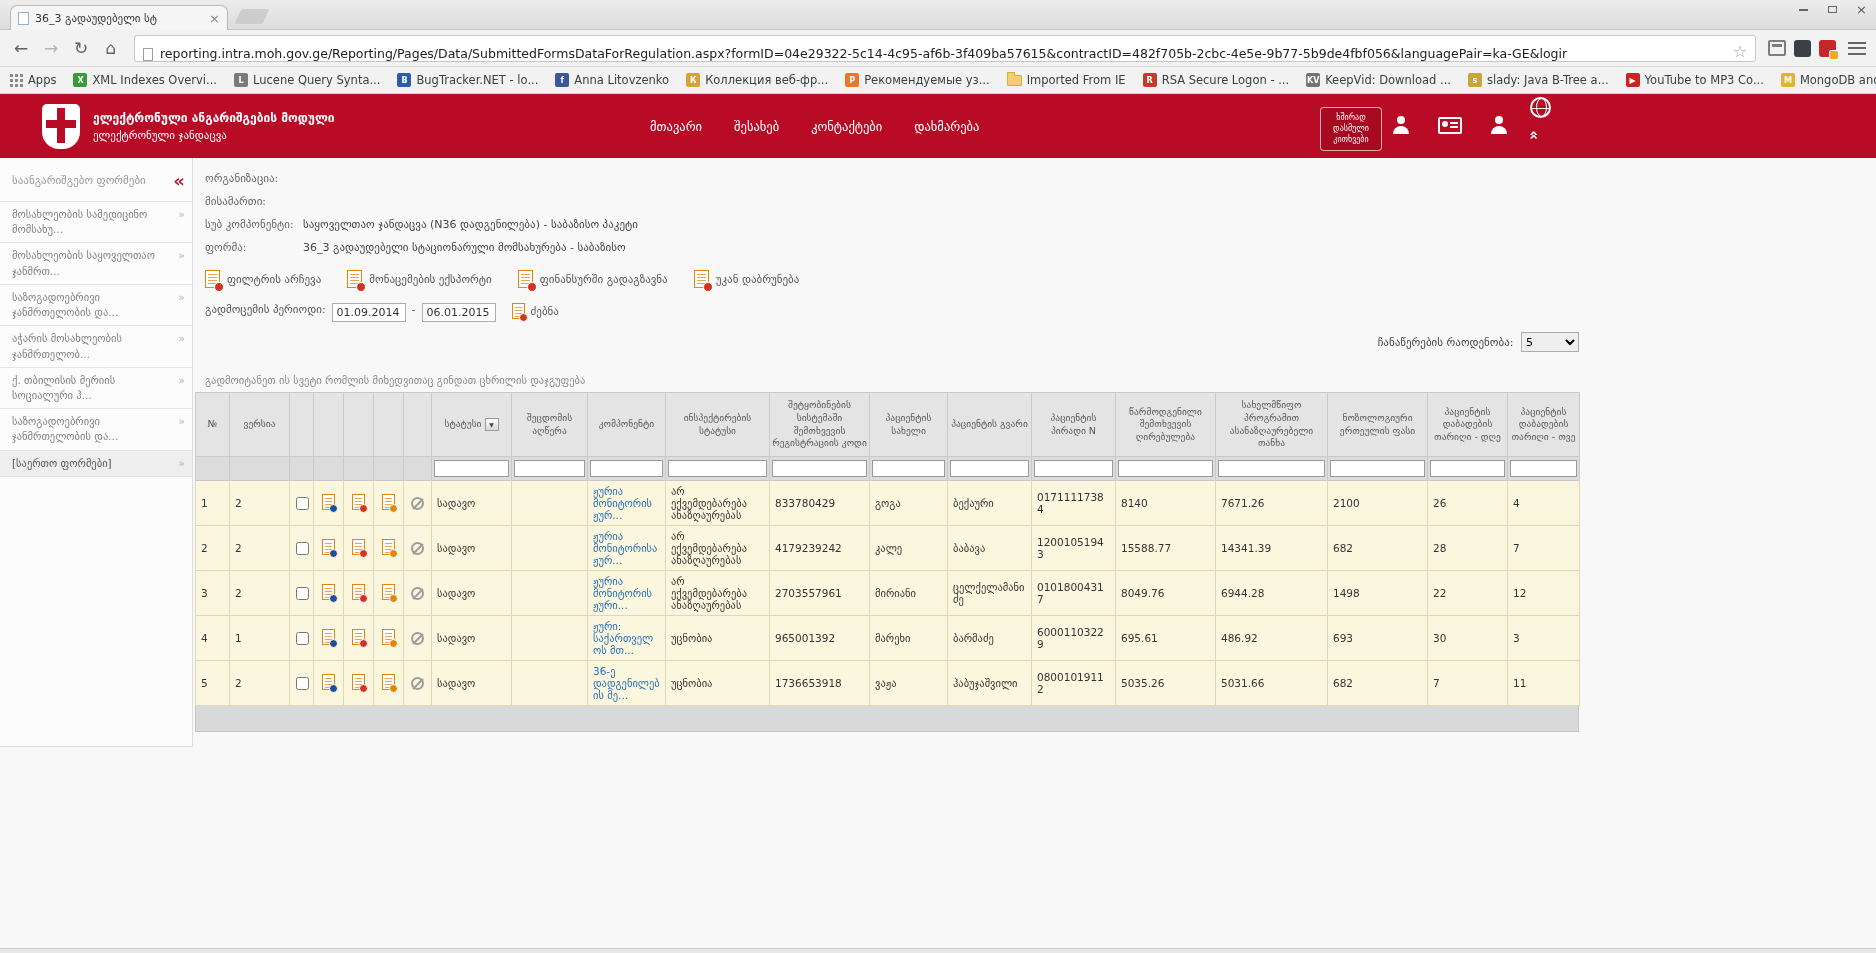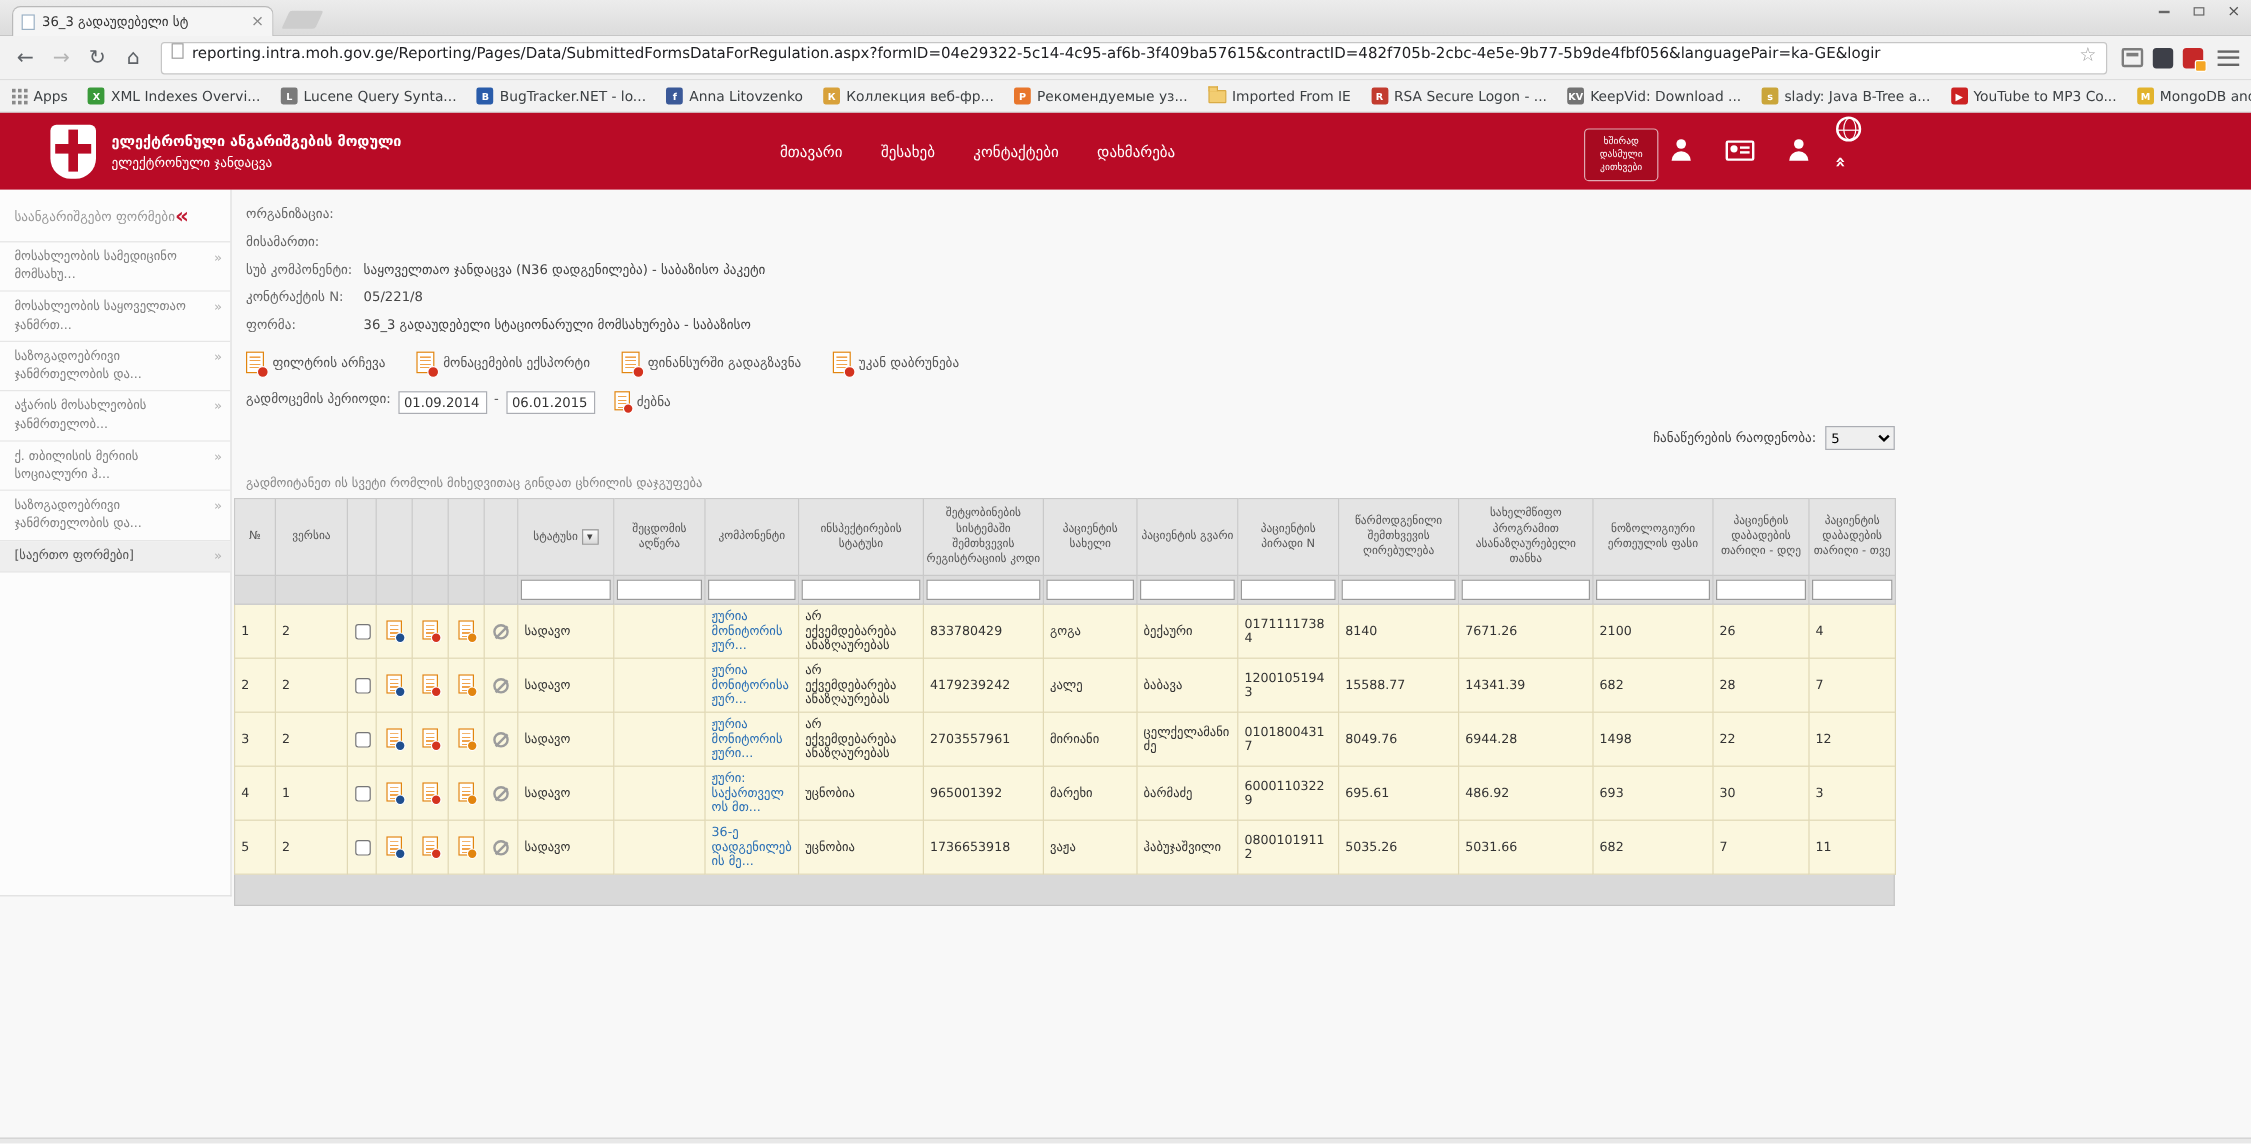--- a/index.html
+++ b/index.html
@@ -15,21 +15,21 @@
 .newtab{position:absolute;left:238px;top:9px;width:28px;height:15px;background:#cdcdcd;border-radius:2px;transform:skewX(-25deg)}
 .win-controls{position:absolute;right:0;top:0;display:flex}
 .wc{width:29px;height:19px;display:flex;align-items:center;justify-content:center;color:#555}
 .wc .bar{width:9px;height:2px;background:#666}
 .wc .box{width:9px;height:7px;border:1px solid #666}
 .wc.close{font-size:13px}
 
 .navbar{height:37px;background:#f2f2f2;border-bottom:1px solid #d8d8d8;display:flex;align-items:center;padding:0 10px;gap:8px}
 .nav-btn{font-size:17px;color:#5f6368;width:22px;text-align:center;flex:none}
 .nav-btn.disabled{color:#b5b5b5}
-.omnibox{flex:1;height:27px;background:#fff;border:1px solid #c6c6c6;border-radius:3px;display:flex;align-items:flex-start;padding:0 8px;gap:7px;min-width:0;margin:0 4px}
+.omnibox{flex:1;height:27px;background:#fff;border:1px solid #c6c6c6;border-radius:3px;display:flex;align-items:flex-end;padding:0 8px;gap:7px;min-width:0;margin:0 4px}
 .page-ic{width:10px;height:13px;background:#fff;border:1px solid #9e9e9e;flex:none}
 .url{font-size:12.5px;color:#202124;white-space:nowrap;overflow:hidden;flex:1;min-width:0}
 .star{color:#9e9e9e;font-size:16px;flex:none}
 .ext-grid{width:18px;height:16px;border:2px solid #7d7d7d;border-radius:2px;position:relative;flex:none}
 .ext-grid::after{content:"";position:absolute;left:2px;top:2px;right:2px;height:3px;background:#7d7d7d}
 .ext-dark{width:17px;height:17px;background:#3d3f48;border-radius:3px;flex:none}
 .ext-red{width:17px;height:17px;background:#c62828;border-radius:3px;position:relative;flex:none;margin-right:4px}
 .ext-red::after{content:"";position:absolute;right:-3px;bottom:-3px;width:8px;height:8px;background:#f5a623;border:1px solid #fff;border-radius:2px}
 .menu-ic{width:18px;height:13px;display:flex;flex-direction:column;justify-content:space-between;flex:none}
 .menu-ic i{height:2px;background:#666}
@@ -61,21 +61,21 @@
 .idcard::before{content:"";position:absolute;left:2px;top:2px;width:6px;height:6px;border-radius:50%;background:#fff}
 .idcard::after{content:"";position:absolute;right:2px;top:3px;width:8px;height:2px;background:#fff;box-shadow:0 4px 0 #fff}
 .globe{position:absolute;left:1530px;top:3px;width:21px;height:21px;border:2px solid #fff;border-radius:50%}
 .globe::before{content:"";position:absolute;left:50%;top:-1px;bottom:-1px;width:9px;margin-left:-5px;border:1px solid #fff;border-radius:50%}
 .globe::after{content:"";position:absolute;left:-1px;right:-1px;top:50%;border-top:1px solid #fff}
 .chev-up{position:absolute;left:1530px;top:31px;color:#fff;font-size:15px;font-weight:bold;transform:rotate(90deg);letter-spacing:-2px}
 
 
 .content{display:flex;background:#f8f8f8;height:799px;align-items:flex-start}
 .sidebar{width:193px;background:#fcfcfc;border-right:1px solid #ddd;border-bottom:1px solid #ddd;min-height:589px;flex:none}
-.side-title{display:flex;justify-content:flex-start;align-items:center;padding:12px 10px 10px 12px;color:#999;font-size:11px;border-bottom:1px solid #e3e3e3}
+.side-title{display:flex;justify-content:space-between;align-items:center;padding:12px 10px 10px 12px;color:#999;font-size:11px;border-bottom:1px solid #e3e3e3}
 .side-collapse{color:#c11b33;font-size:18px;font-weight:bold;letter-spacing:-3px;cursor:pointer}
 .side-item{position:relative;padding:5px 22px 5px 12px;border-bottom:1px solid #e6e6e6;font-size:10.5px;color:#808080;line-height:1.45;cursor:pointer}
 .side-item .si-chev{position:absolute;right:7px;top:5px;color:#b3b3b3;font-size:11px}
 .side-item.active{background:#eee;color:#555}
 .main{flex:1;padding:14px 0 0 2px;min-width:0}
 .info-block{padding-left:10px}
 .info-row{display:flex;margin-bottom:10px;font-size:11px}
 .info-lbl{width:98px;color:#666;flex:none}
 .info-val{color:#444}
 
@@ -258,24 +258,20 @@
           <span class="info-lbl">ორგანიზაცია:</span>
           <span class="info-val"></span>
         </div>
         <div class="info-row">
           <span class="info-lbl">მისამართი:</span>
           <span class="info-val"></span>
         </div>
         <div class="info-row">
           <span class="info-lbl">სუბ კომპონენტი:</span>
           <span class="info-val">საყოველთაო ჯანდაცვა (N36 დადგენილება) - საბაზისო პაკეტი</span>
-        </div>
-        <div class="info-row">
-          <span class="info-lbl">კონტრაქტის N:</span>
-          <span class="info-val">05/221/8</span>
         </div>
         <div class="info-row">
           <span class="info-lbl">ფორმა:</span>
           <span class="info-val">36_3 გადაუდებელი სტაციონარული მომსახურება - საბაზისო</span>
         </div>
       </div>
 
     <div class="action-bar">
         <span class="action">
           <span class="doc-ic">

